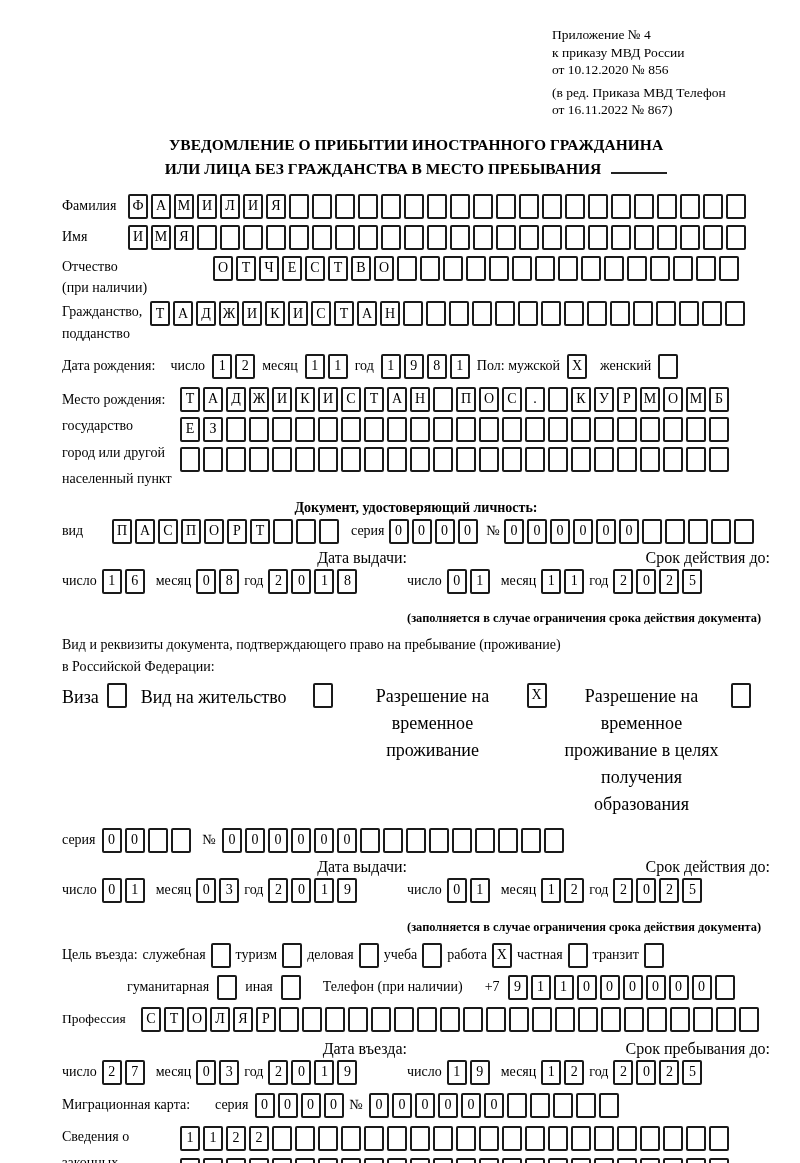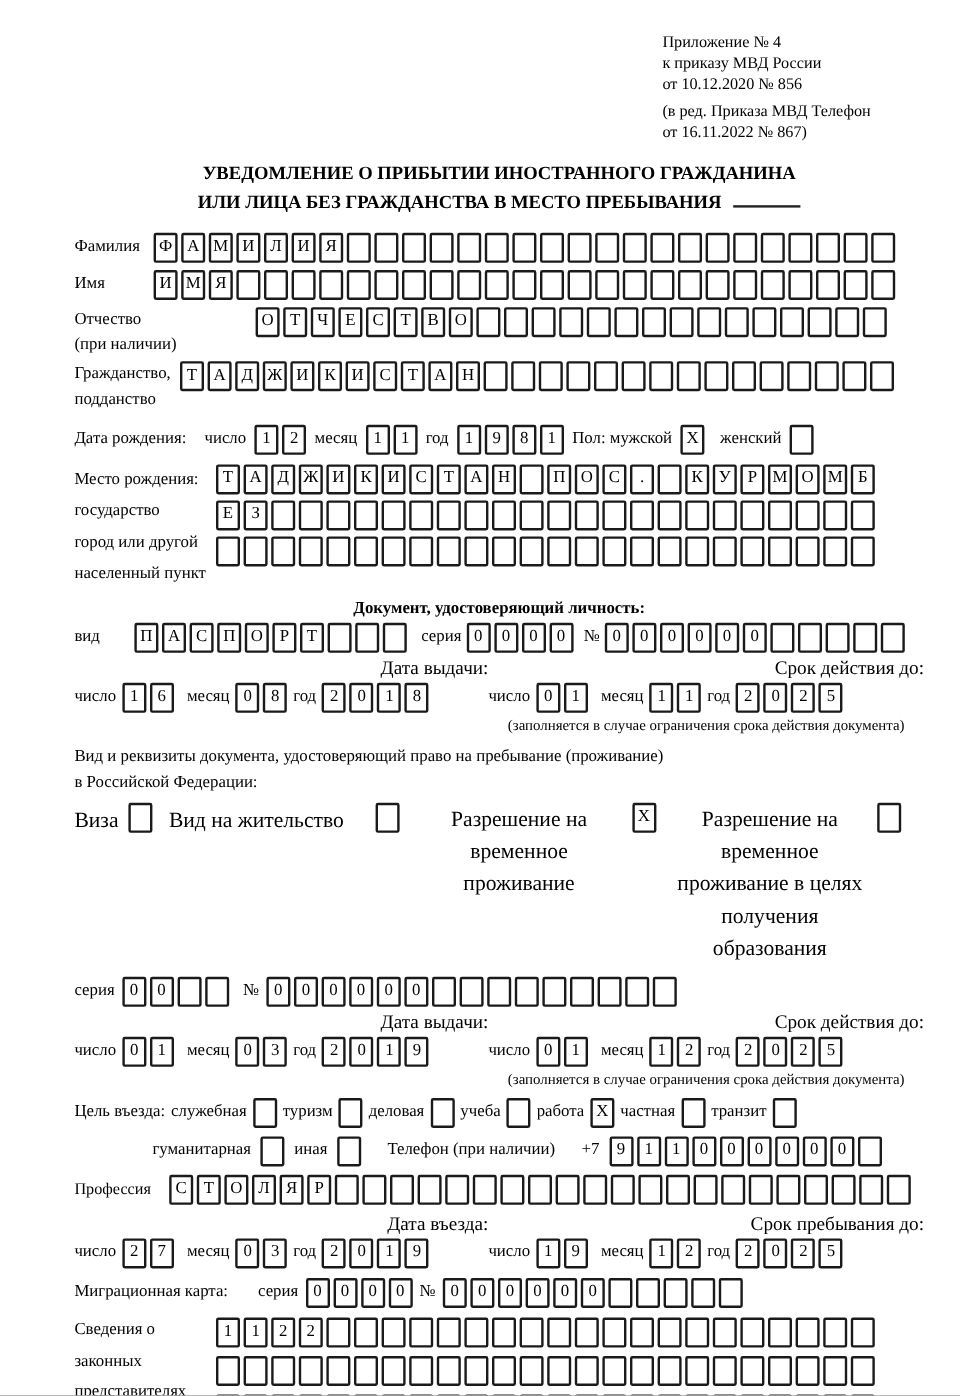--- a/index.html
+++ b/index.html
@@ -26,21 +26,21 @@
   }
   .stack{display:flex;flex-direction:column;gap:5px;}
   .inline{display:flex;align-items:center;gap:6px;flex-wrap:nowrap;}
   .doc-heading{font-weight:bold;font-size:14px;text-align:center;margin-top:7px;}
   .two-col{display:flex;margin-top:5px;}
   .col-l{width:345px;flex:none;}
   .col-r{flex:1;}
   .grp-heading{font-size:16px;text-align:right;margin-bottom:2px;}
   .dategrp{display:flex;align-items:center;gap:5px;}
   .dategrp .lbl{padding-top:0;}
-  .note{font-size:12.4px;white-space:nowrap;margin-top:3px;text-align:center;}
+  .note{font-size:12.4px;white-space:nowrap;margin-top:17px;text-align:left;font-weight:bold;}
   .intro{font-size:14px;margin-top:8px;line-height:1.6;}
   .optwrap{display:flex;align-items:flex-start;gap:8px;}
   .optlabel{font-size:18px;}
   .optlabel.c{text-align:center;line-height:1.5;}
   .cb{cursor:default;}
 </style>
 </head>
 <body>
 
 <div class="page">
@@ -388,21 +388,21 @@
             <span class="cell">0</span>
             <span class="cell">2</span>
             <span class="cell">5</span>
           </span>
       </div>
       <div class="note">(заполняется в случае ограничения срока действия документа)</div>
     </div>
   </div>
 
   <div class="intro">
-    <div>Вид и реквизиты документа, удостоверяющий право на пребывание (проживание)</div>
+    <div>Вид и реквизиты документа, подтверждающего право на пребывание (проживание)</div>
     <div>в Российской Федерации:</div>
   </div>
 
   <div class="row" style="margin-top:4px;gap:14px;">
     <span class="optwrap">
       <span class="optlabel" style="padding-top:4px;">Виза</span>
       <span class="cell cb"></span>
     </span>
     <span class="optwrap">
       <span class="optlabel" style="padding-top:4px;">Вид на жительство</span>

